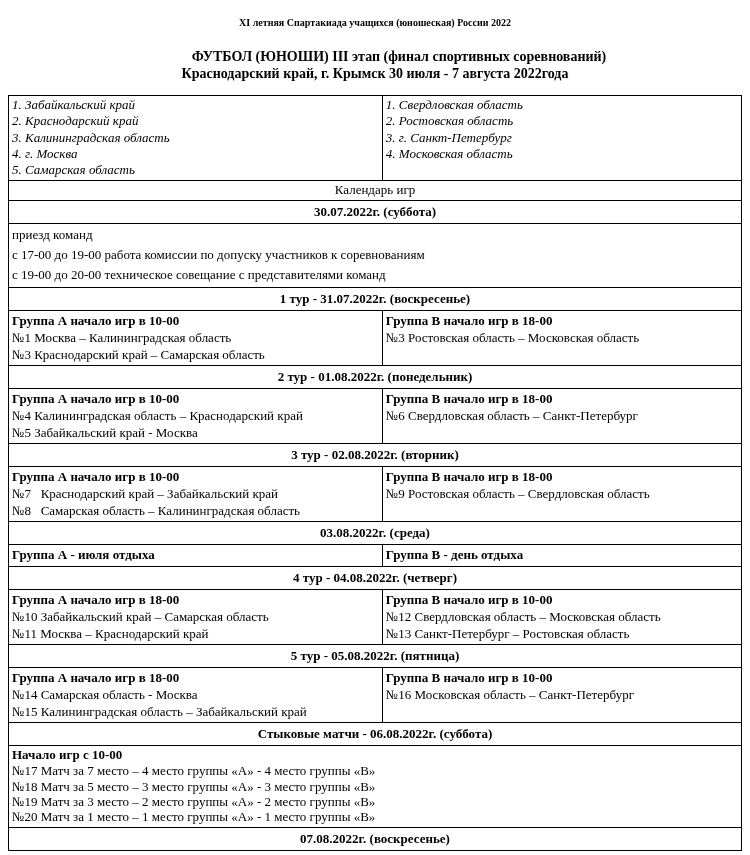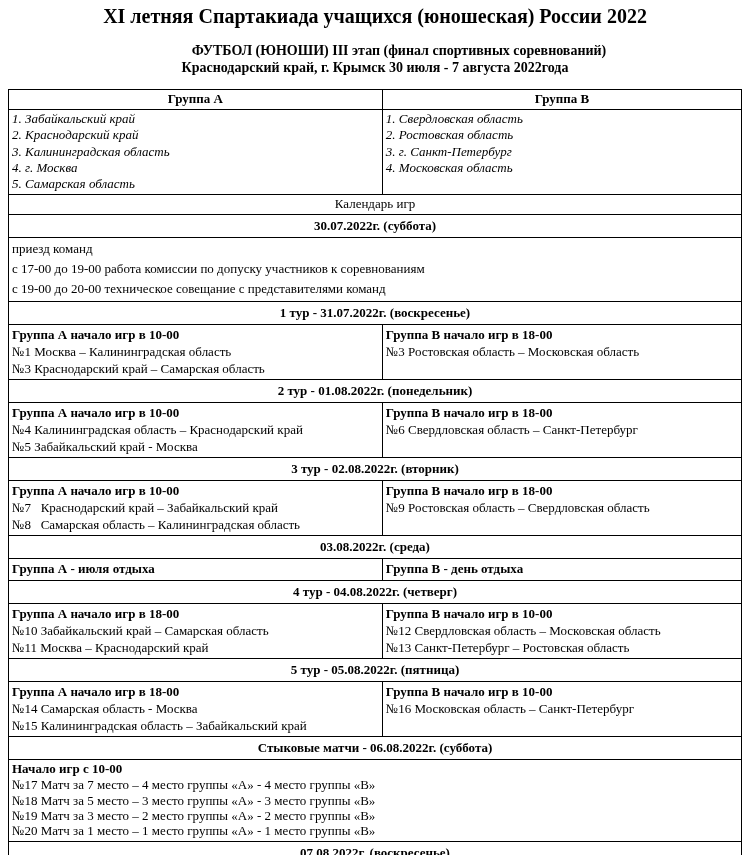--- a/index.html
+++ b/index.html
@@ -4,21 +4,21 @@
 <style>
   * { margin: 0; padding: 0; box-sizing: border-box; }
   html, body { background: #ffffff; }
   body {
     width: 750px; height: 855px;
     font-family: "Liberation Serif", "DejaVu Serif", serif;
     color: #000000;
     overflow: hidden;
   }
   .doc-header { text-align: center; font-weight: bold; }
-  .doc-title { font-size: 20px; line-height: 17px; padding-top: 8px; }
+  .doc-title { font-size: 10px; line-height: 17px; padding-top: 14px; }
   .doc-subtitle-1 { font-size: 14px; line-height: 17px; margin-top: 17px; padding-left: 48px; }
   .doc-subtitle-2 { font-size: 14px; line-height: 17px; }
 
   table.sched {
     width: 734px;
     margin: 13px auto 0 auto;
     border-collapse: collapse;
     table-layout: fixed;
   }
   table.sched td {
@@ -61,24 +61,20 @@
     <div class="doc-subtitle-2">Краснодарский край, г. Крымск 30 июля - 7 августа 2022года</div>
   </div>
 
   <table class="sched">
     <colgroup>
         <col class="col-a">
         <col>
       </colgroup>
 
     <tbody>
-        <tr>
-      <td class="group-hdr">Группа А</td>
-      <td class="group-hdr">Группа В</td>
-    </tr>
 
     <tr>
       <td class="teams-cell">
         <div>1. Забайкальский край</div>
         <div>2. Краснодарский край</div>
         <div>3. Калининградская область</div>
         <div>4. г. Москва</div>
         <div>5. Самарская область</div>
       </td>
       <td class="teams-cell">

